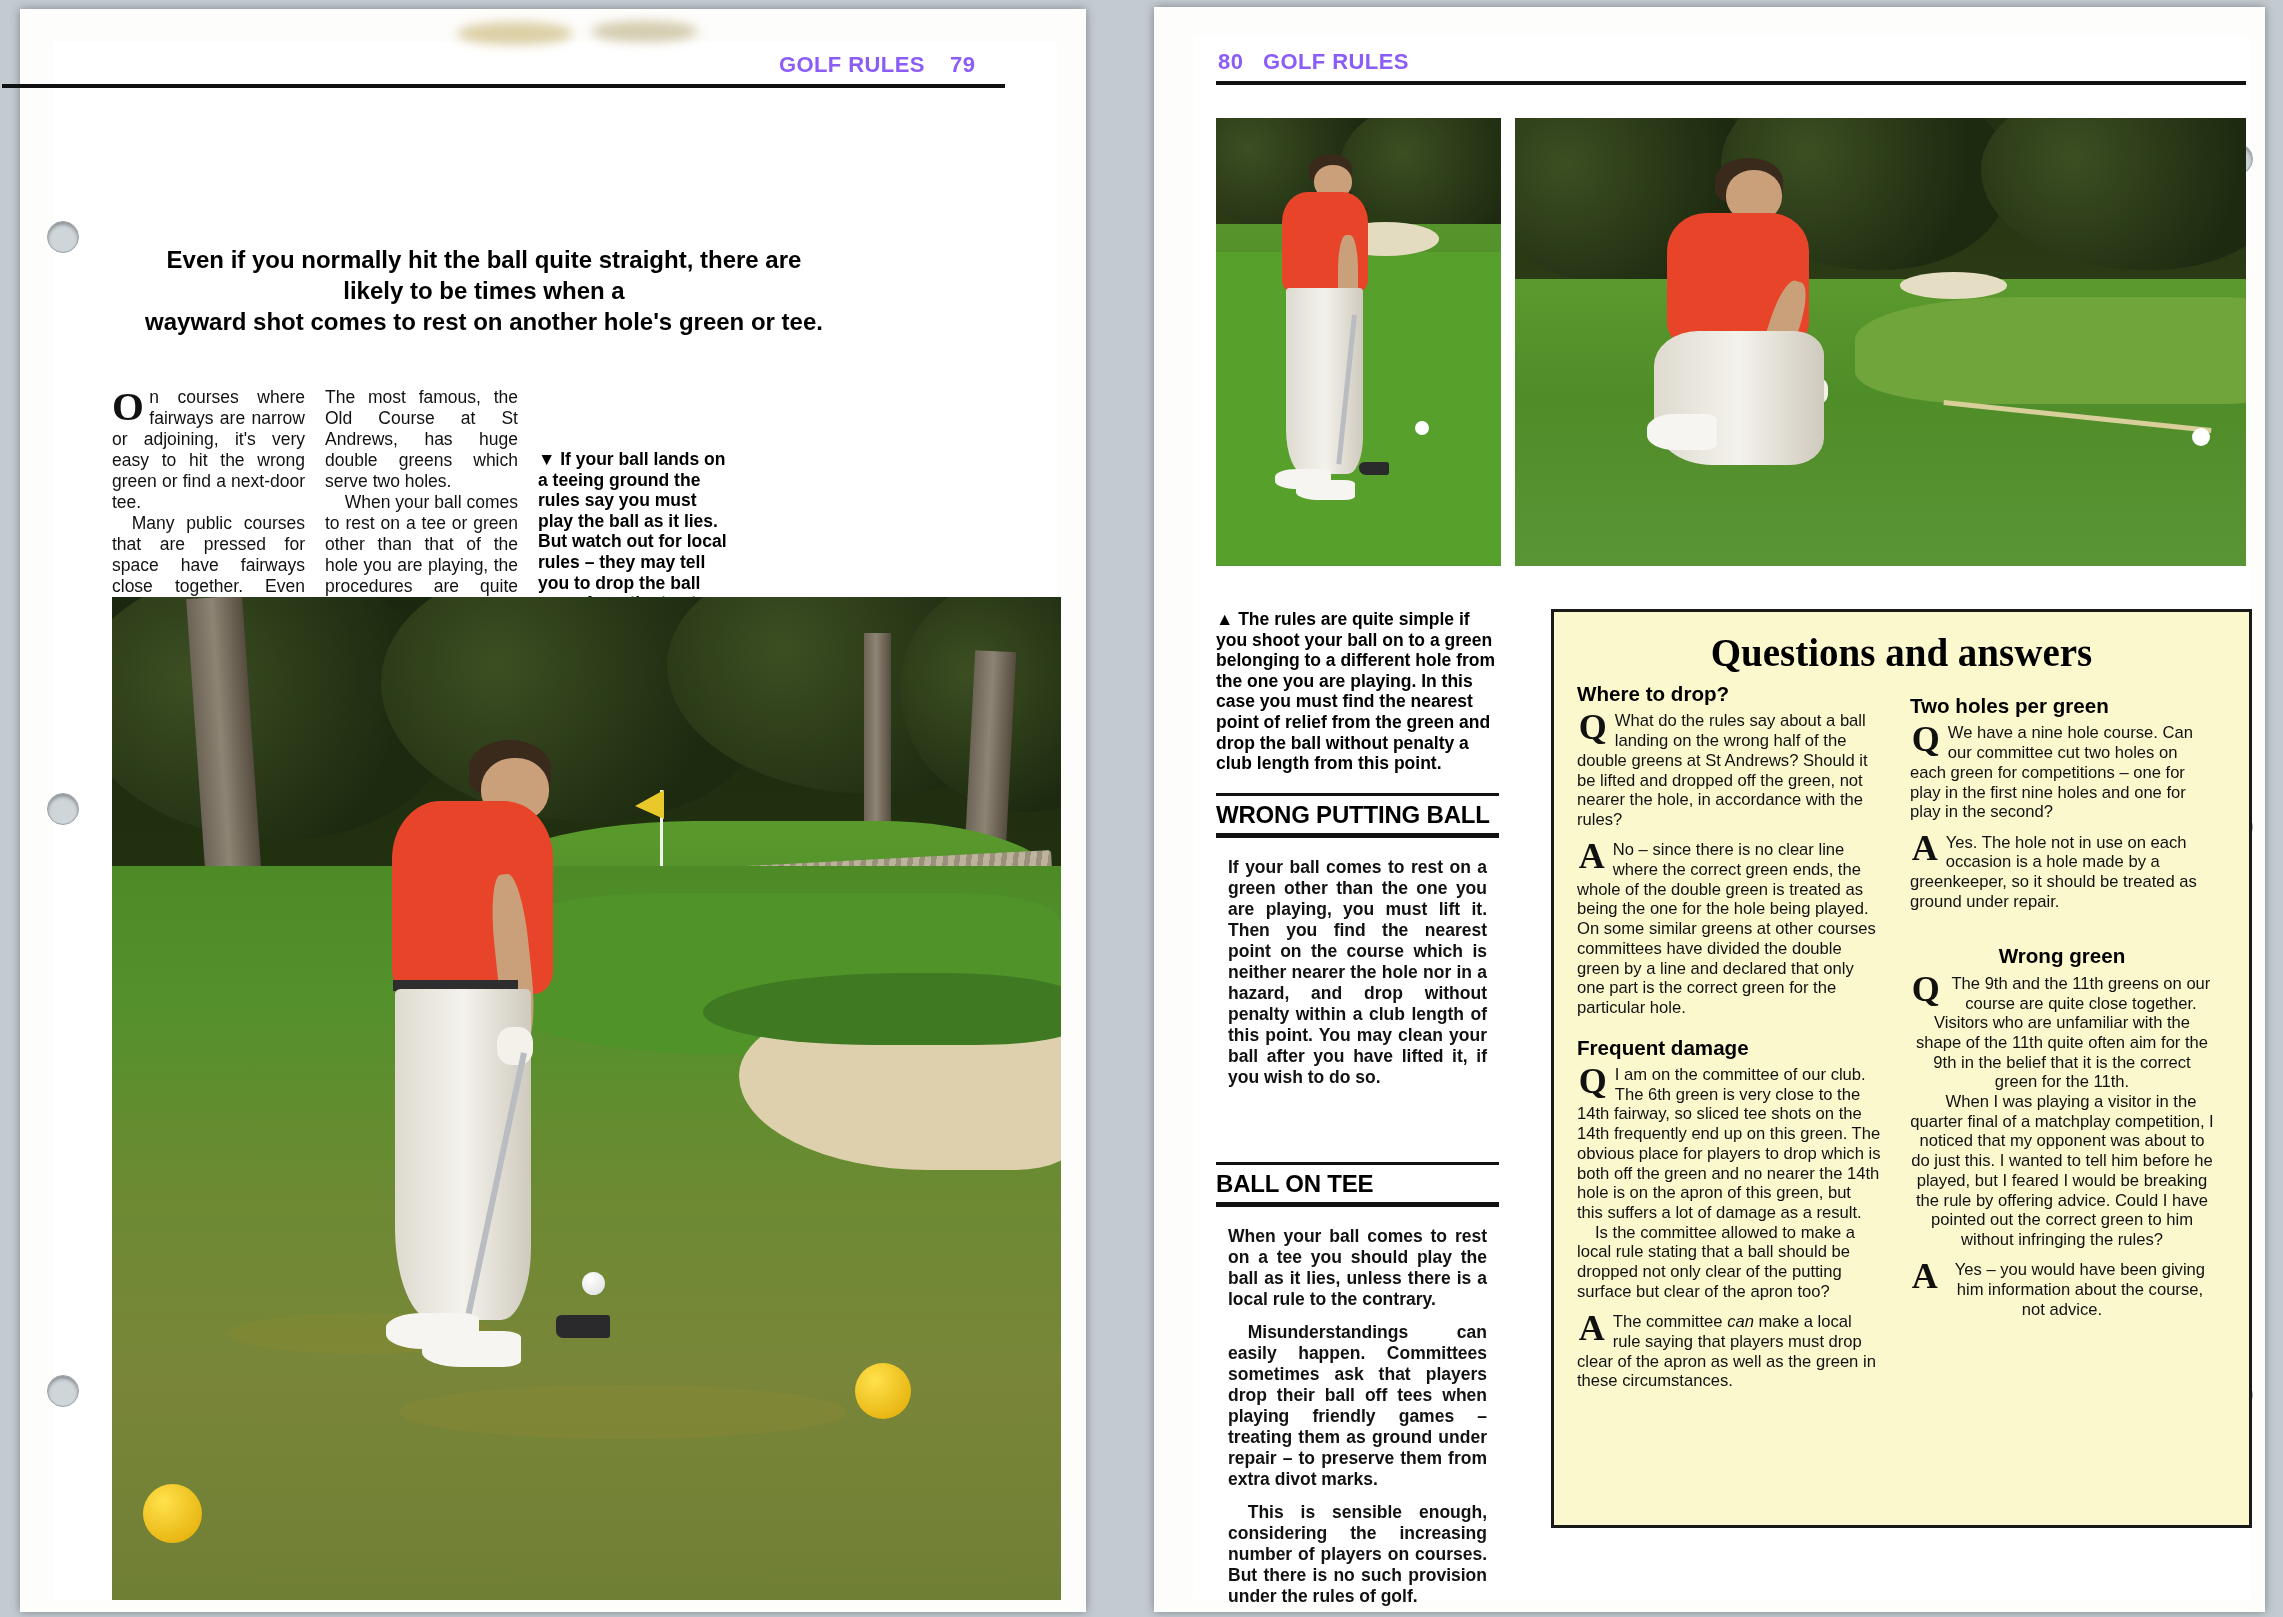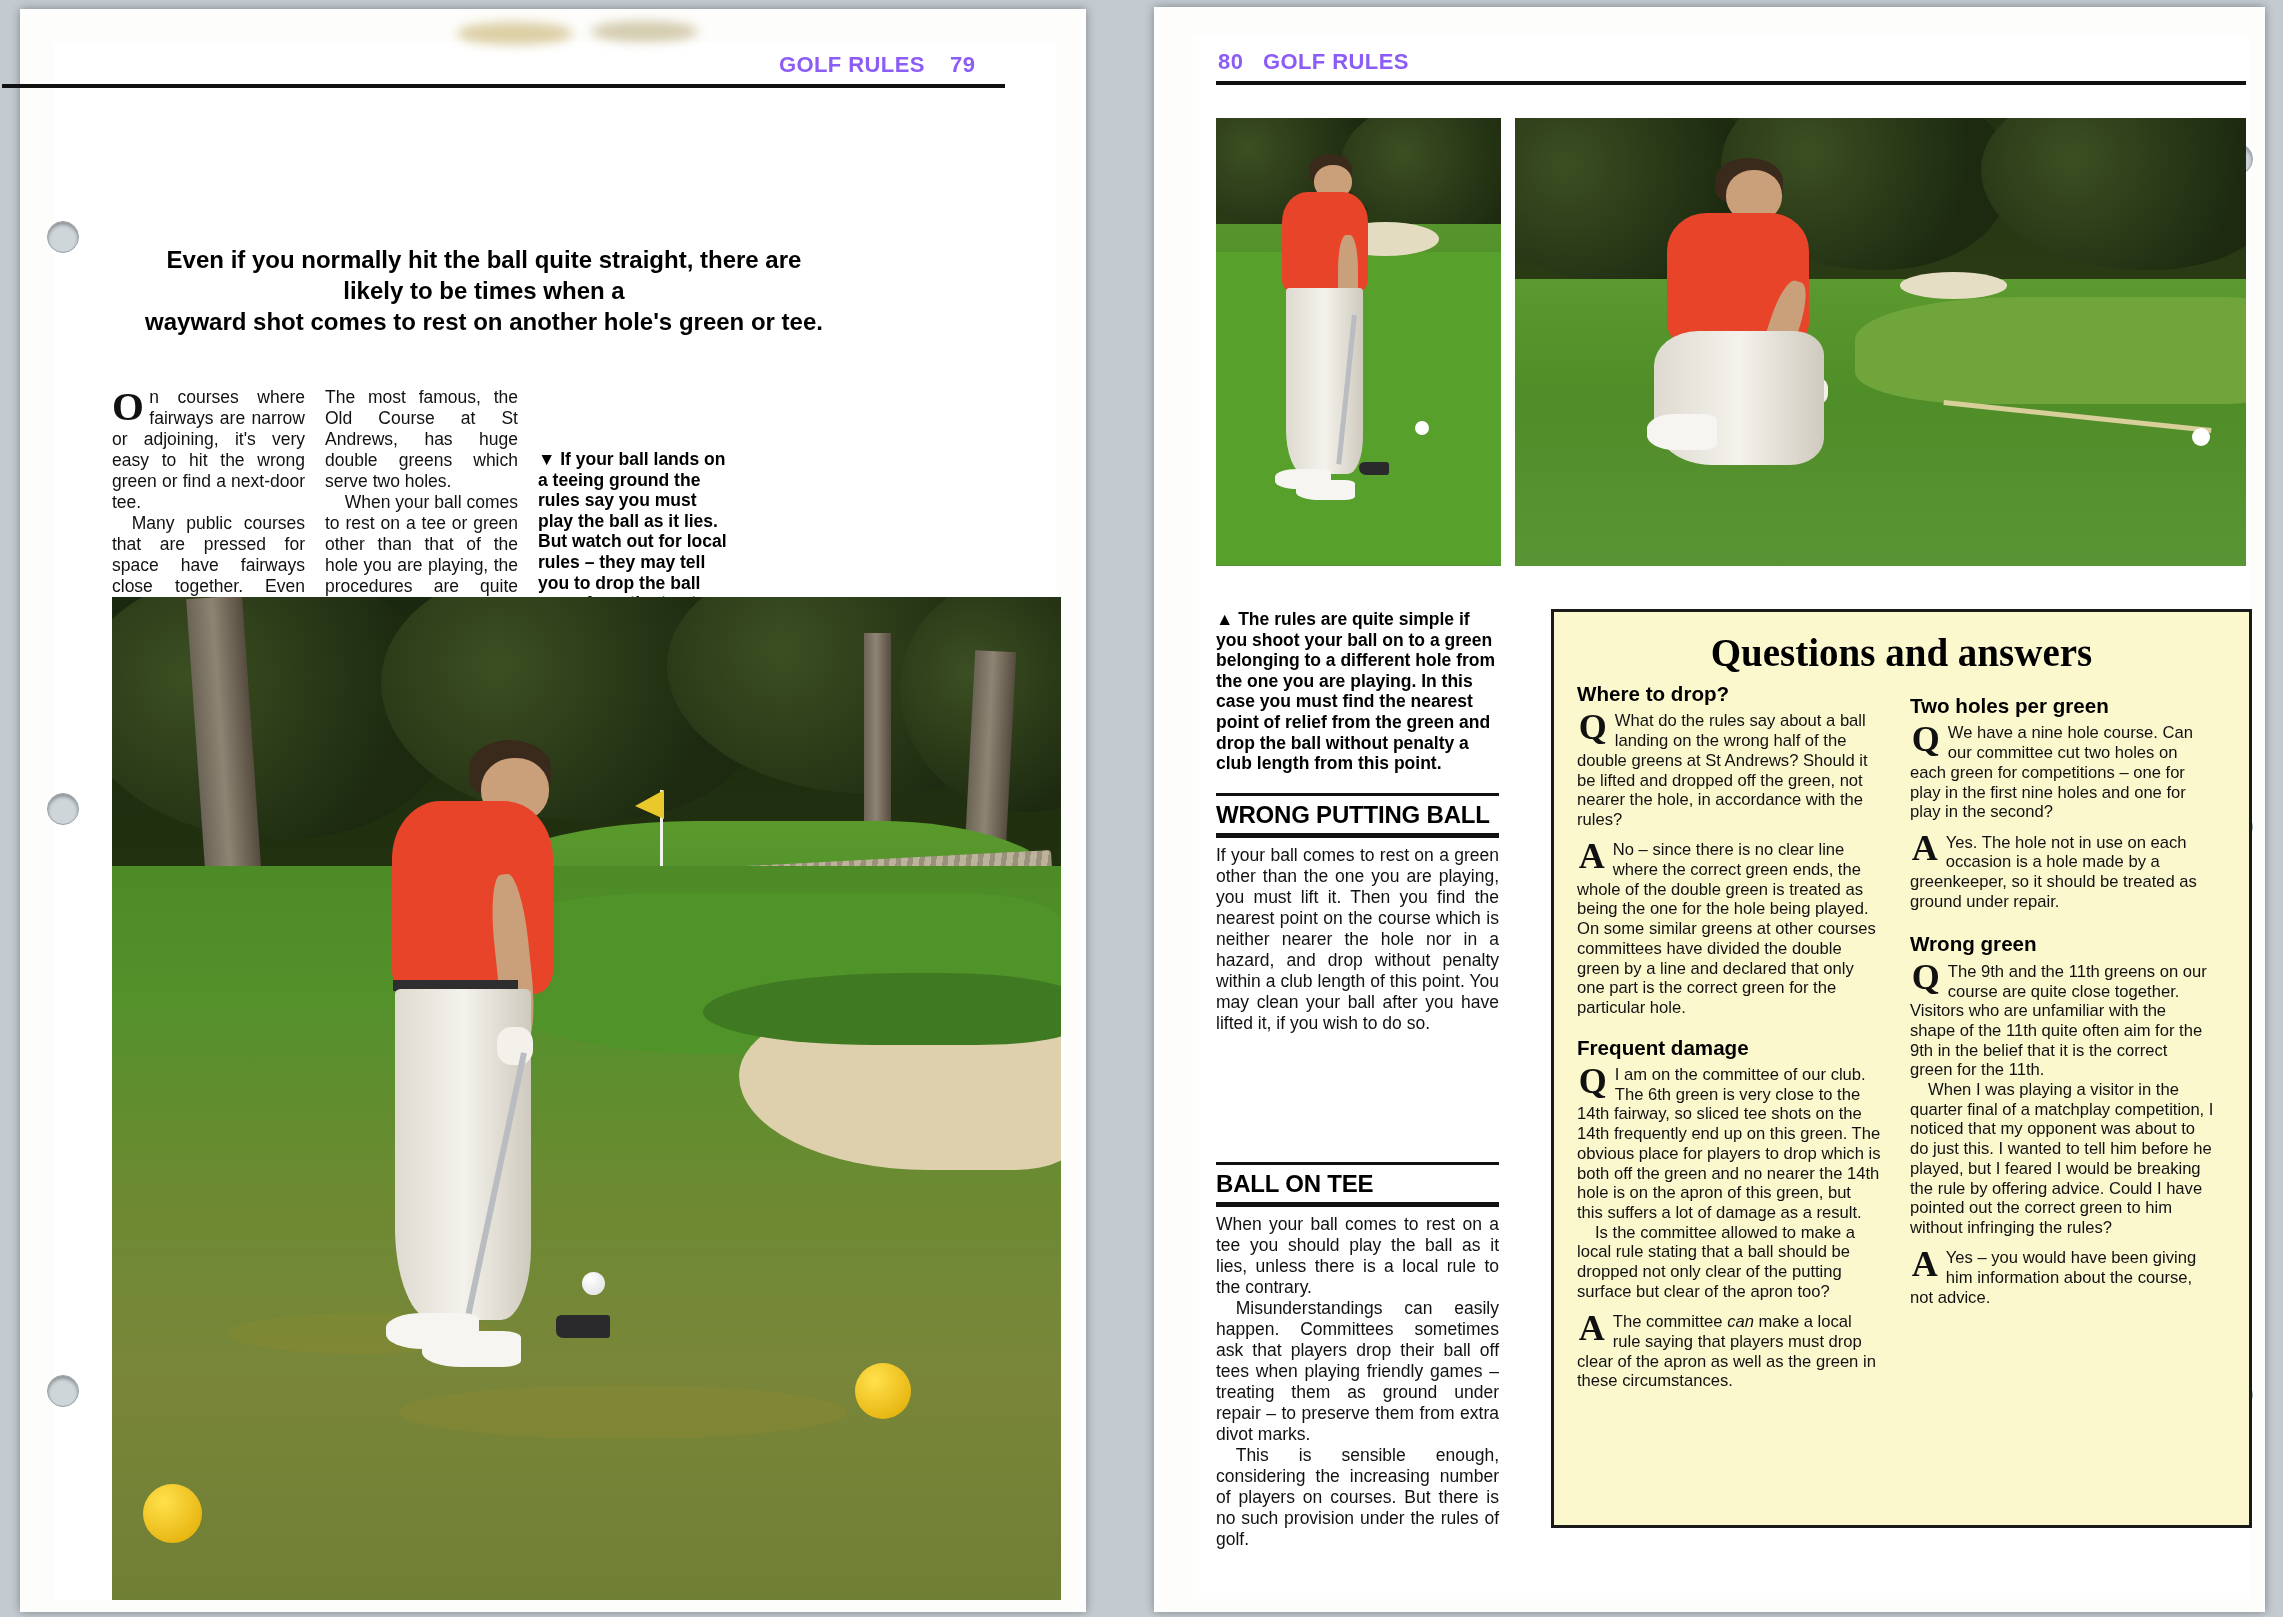--- a/index.html
+++ b/index.html
@@ -39,21 +39,21 @@
   .caption-bold{font-weight:bold;font-size:17.5px;line-height:20.6px;color:#000;text-align:left;}
 
   .photo{position:absolute;overflow:hidden;background:#4a6b2a;}
 
   
   .rule-thin{position:absolute;height:2.7px;background:#111;}
   .rule-thick{position:absolute;height:4.5px;background:#111;}
   .sec-head{position:absolute;font-weight:bold;font-size:24px;color:#000;letter-spacing:-0.2px;}
 
   .body-col{position:absolute;font-size:17.5px;line-height:21px;text-align:justify;color:#111;}
-  .body-col p{margin:0;}
+  .body-col p{margin:12px;font-weight:bold;}
   .body-col p + p{text-indent:19.7px;}
 
   
   .qa-panel{position:absolute;background:#fbf8ce;border:3.6px solid #1a1a1a;}
   .qa-title{position:absolute;width:100%;text-align:center;
             font-family:"Liberation Serif",serif;font-weight:bold;font-size:39px;color:#000;}
   .qa-col{position:absolute;font-size:16.6px;line-height:19.7px;color:#111;}
   .qa-h{font-weight:bold;font-size:20.6px;line-height:24px;margin:0 0 5.4px 0;color:#000;}
   .qa-block{margin-bottom:14.3px;position:relative;}
   .qa-letter{float:left;font-family:"Liberation Serif",serif;font-weight:bold;
@@ -259,21 +259,21 @@
       </div>
 
       <div class="qa-col" style="left:356px;top:82px;width:304px;">
 
         <div class="qa-block">
           <div class="qa-h">Two holes per green</div>
           <p><span class="qa-letter">Q</span><span>We have a nine hole course. Can our committee cut two holes on each green for competitions – one for play in the first nine holes and one for play in the second?</span></p>
           <p style="margin-top:10.7px;text-indent:0;"><span class="qa-letter">A</span><span>Yes. The hole not in use on each occasion is a hole made by a greenkeeper, so it should be treated as ground under repair.</span></p>
         </div>
 
-        <div class="qa-block" style="margin-top:21px;">
+        <div class="qa-block" style="margin-top:33px;text-align:center;">
           <div class="qa-h">Wrong green</div>
           <p><span class="qa-letter">Q</span><span>The 9th and the 11th greens on our course are quite close together. Visitors who are unfamiliar with the shape of the 11th quite often aim for the 9th in the belief that it is the correct green for the 11th.</span></p>
           <p>When I was playing a visitor in the quarter final of a matchplay competition, I noticed that my opponent was about to do just this. I wanted to tell him before he played, but I feared I would be breaking the rule by offering advice. Could I have pointed out the correct green to him without infringing the rules?</p>
           <p style="margin-top:10.7px;text-indent:0;"><span class="qa-letter">A</span><span>Yes – you would have been giving him information about the course, not advice.</span></p>
         </div>
       </div>
     </div>
   </div>
 </div>
 

